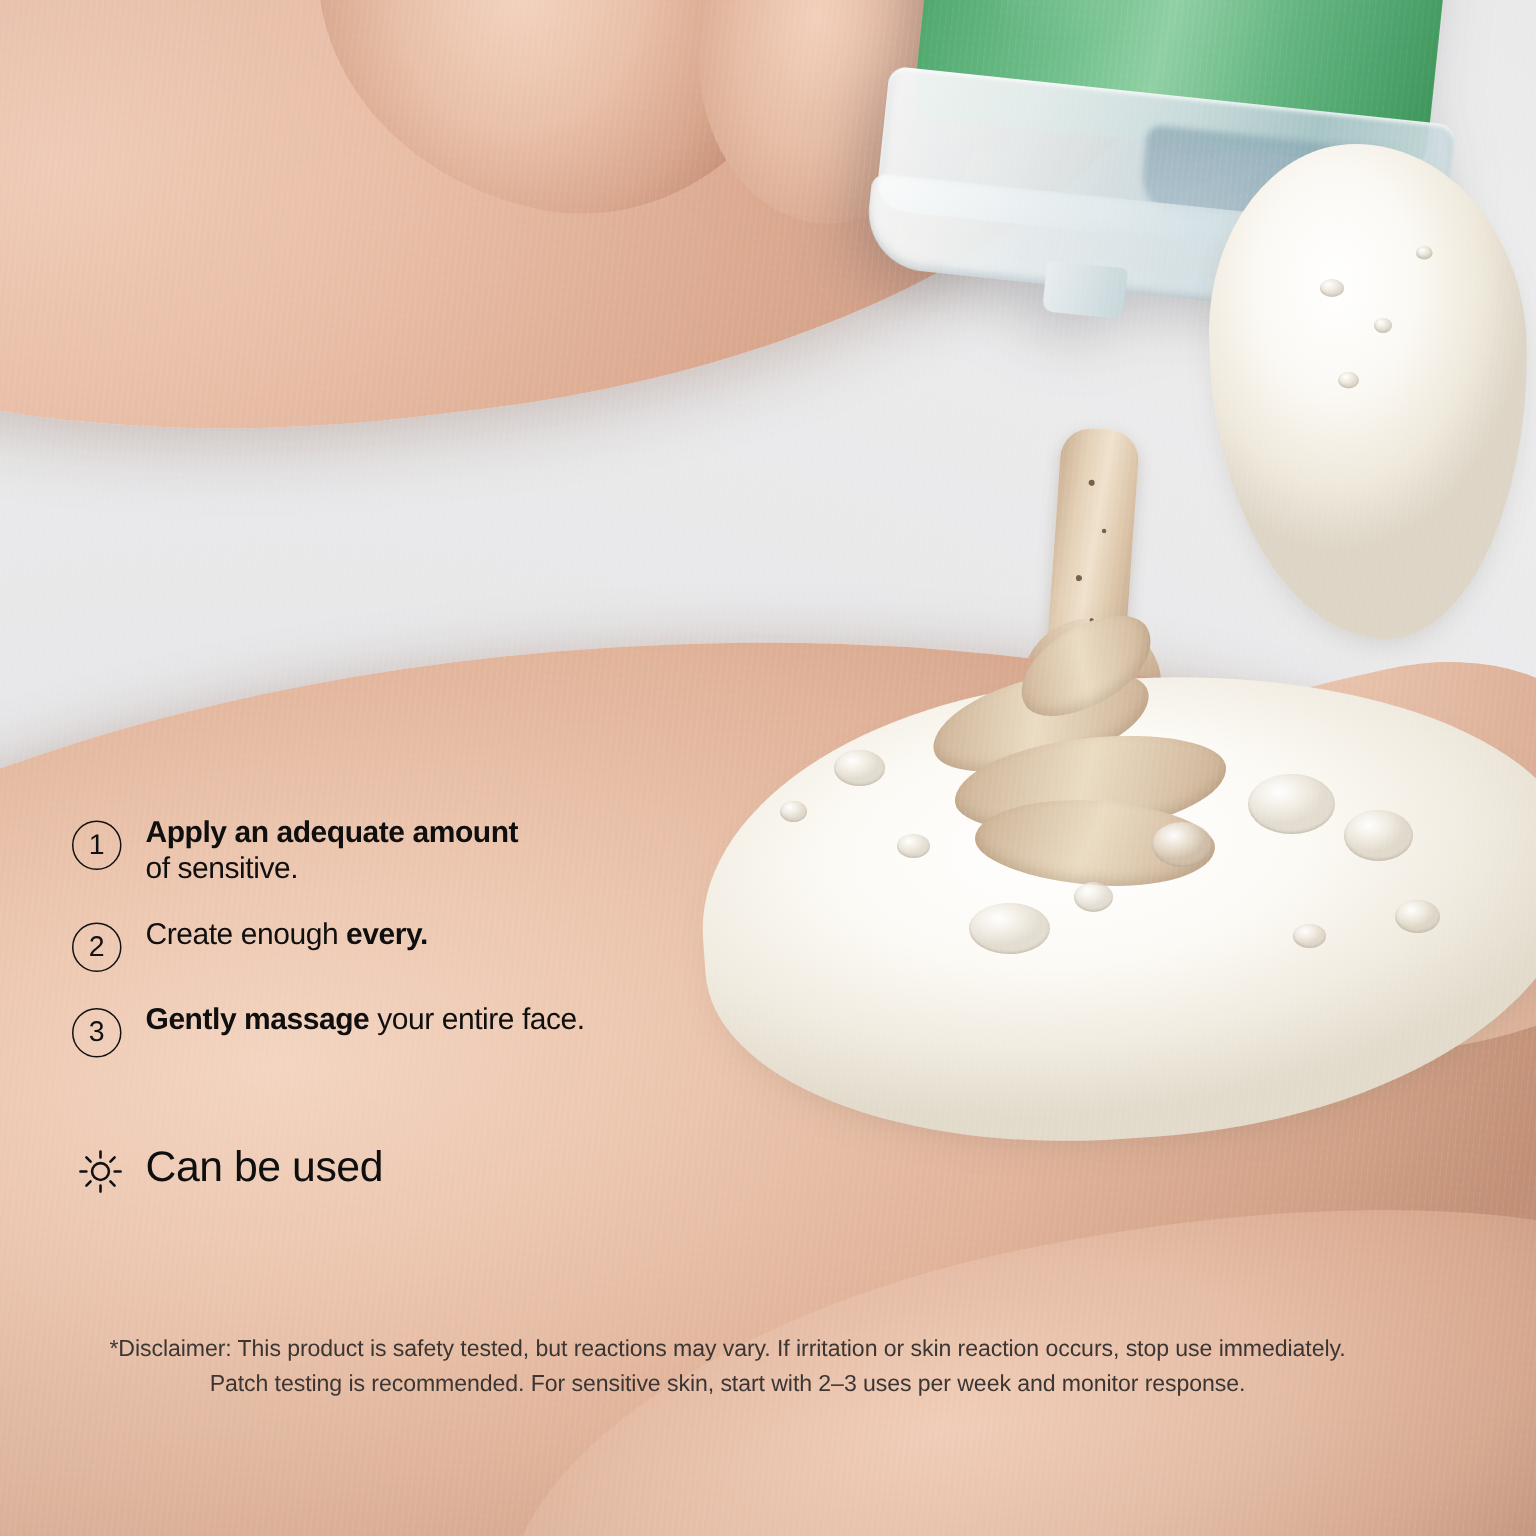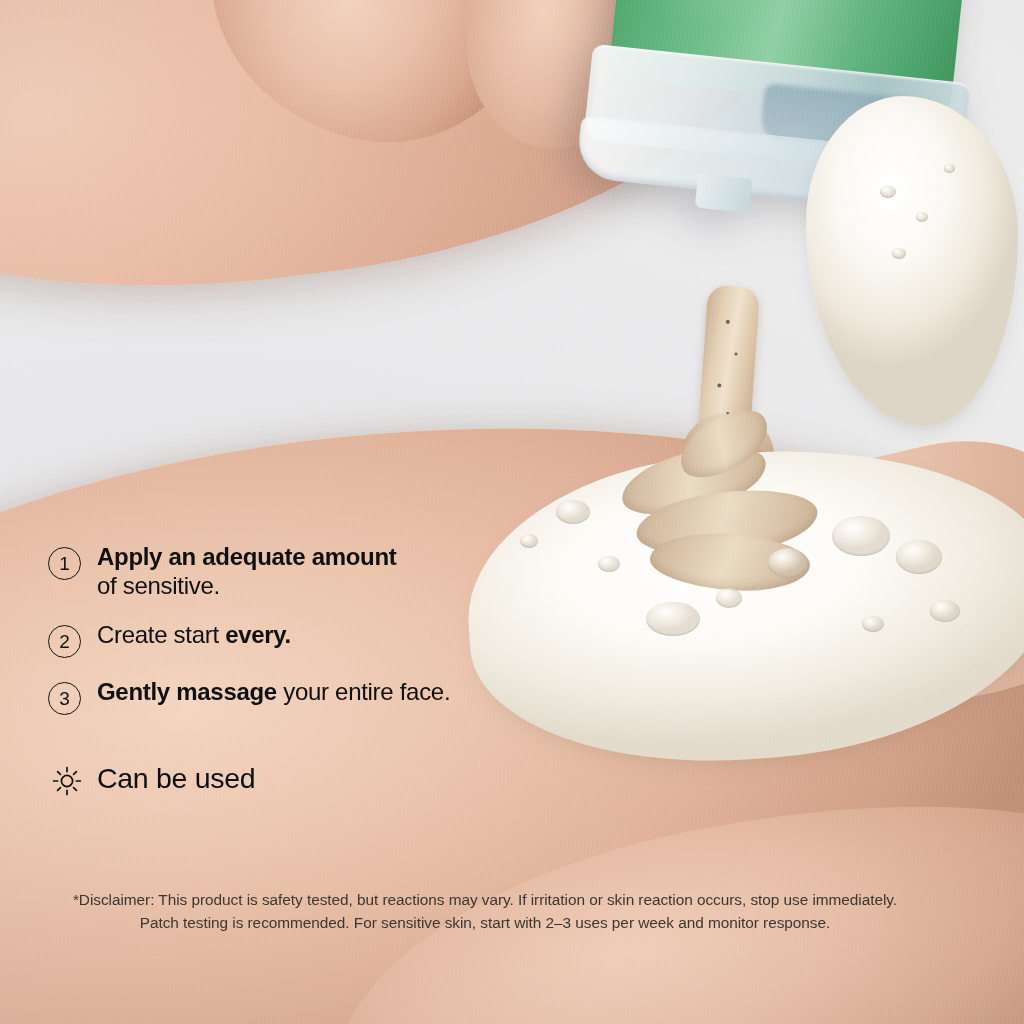--- a/index.html
+++ b/index.html
@@ -211,21 +211,21 @@
   .step-num{
     flex:0 0 auto;
     width:31px;height:31px;border-radius:50%;
     border:1.6px solid #121212;
     display:flex;align-items:center;justify-content:center;
     font-size:19px;color:#121212;line-height:1;
     margin-top:4px;
   }
   .step-text{
     margin-left:16px;
-    font-size:24px;line-height:1.2;color:#0f0f0f;
+    font-size:20px;line-height:1.2;color:#0f0f0f;
     letter-spacing:-.3px;
   }
   .step-text .b{font-weight:700;}
 
   .usage{position:absolute;left:48px;top:764px;width:600px;}
   .usage-row{display:flex;height:44px;}
   .usage-ico{flex:0 0 auto;width:34px;height:34px;margin-left:2px;}
   .usage-text{
     margin-left:13px;font-size:28.5px;color:#0f0f0f;letter-spacing:-.3px;line-height:1;
   }
@@ -305,21 +305,21 @@
       <div class="step-num">1</div>
       <div class="step-text">
         <span class="b">Apply an adequate amount</span><br>
         <span>of sensitive.</span>
       </div>
     </div>
 
     <div class="step" style="margin-top:20px;">
       <div class="step-num">2</div>
       <div class="step-text">
-        <span>Create start </span><span class="b">every.</span>
+        <span>Create enough </span><span class="b">every.</span>
       </div>
     </div>
 
     <div class="step" style="margin-top:20px;">
       <div class="step-num">3</div>
       <div class="step-text">
         <span class="b">Gently massage</span><span> your entire face.</span>
       </div>
     </div>
 

